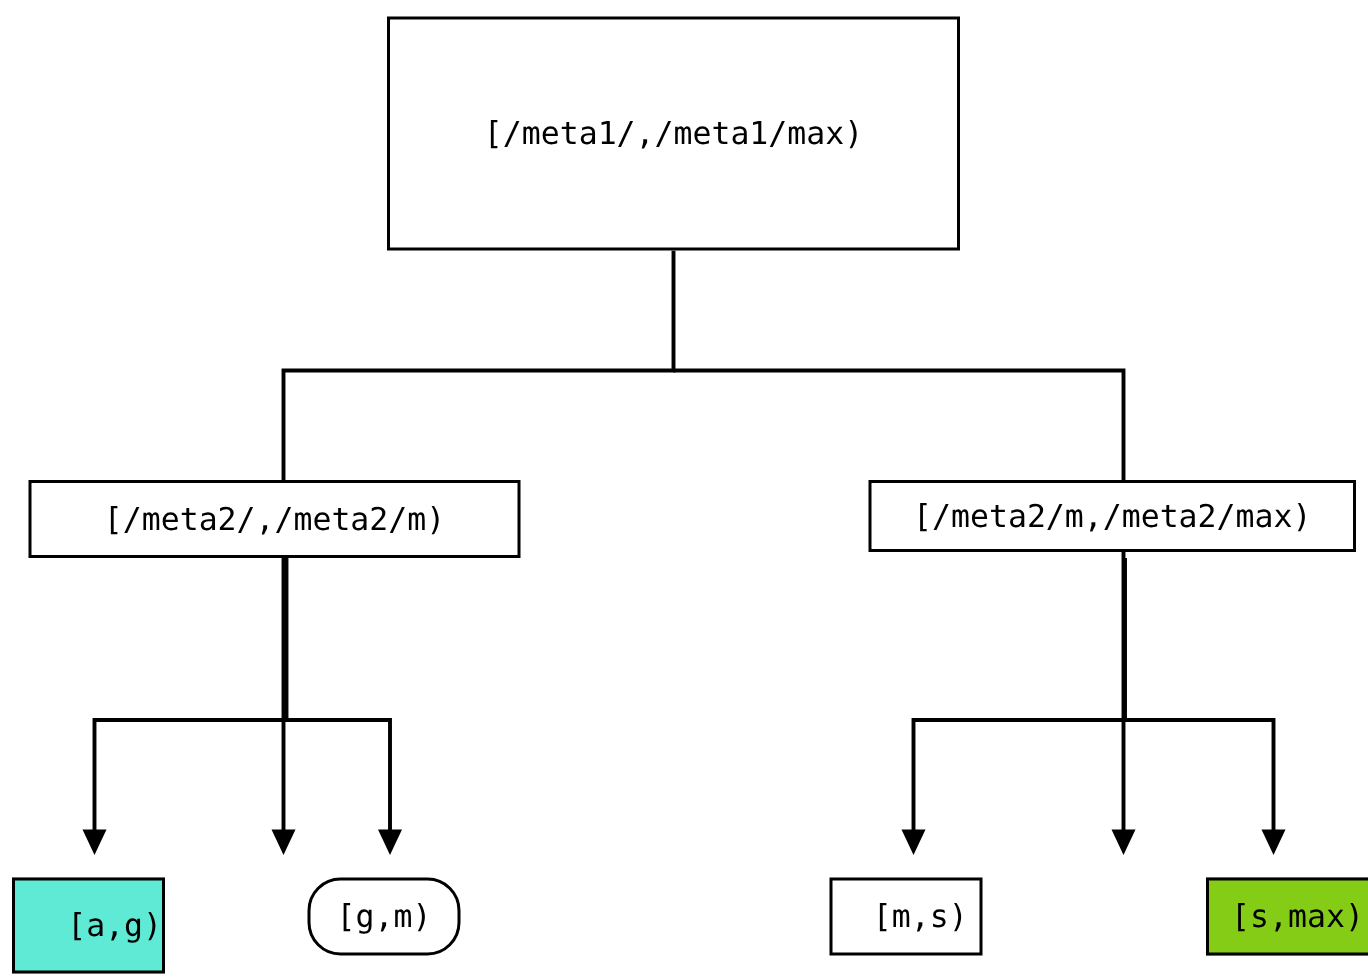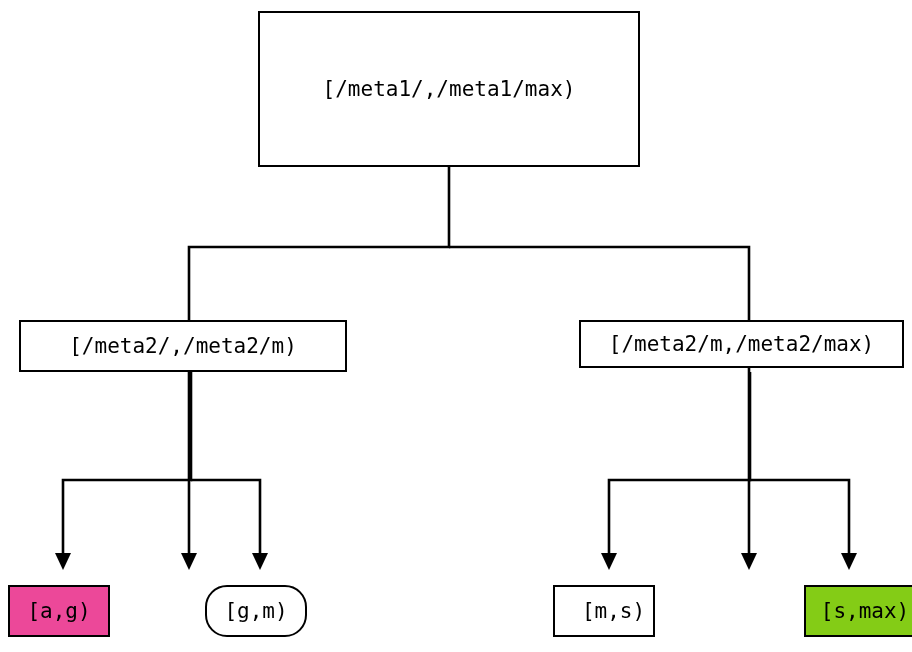--- a/index.html
+++ b/index.html
@@ -87,21 +87,21 @@
   </div>
 
   <div class="node node-mid" id="node-mid-left" style="left: 19px; top: 320px; width: 328px; height: 52px; border-color: rgb(0, 0, 0); background: rgb(255, 255, 255); align-items: center;">
     <span class="node-label">[/meta2/,/meta2/m)</span>
   </div>
 
   <div class="node node-mid" id="node-mid-right" style="left: 579px; top: 320px; width: 325px; height: 48px; border-color: rgb(0, 0, 0); background: rgb(255, 255, 255);">
     <span class="node-label">[/meta2/m,/meta2/max)</span>
   </div>
 
-  <div class="node node-leaf" id="node-leaf-a-g" style="left: 8px; top: 585px; width: 102px; height: 52px; border-color: rgb(0, 0, 0); background: #ec4899;">
+  <div class="node node-leaf" id="node-leaf-a-g" style="left: 8px; top: 585px; width: 102px; height: 64px; border-color: rgb(0, 0, 0); background: #5eead4; justify-content: flex-end;">
     <span class="node-label">[a,g)</span>
   </div>
 
   <div class="node node-leaf" id="node-leaf-g-m" style="left: 205px; top: 585px; width: 102px; height: 52px; border-color: rgb(0, 0, 0); background: rgb(255, 255, 255); border-radius: 22px;">
     <span class="node-label">[g,m)</span>
   </div>
 
   <div class="node node-leaf" id="node-leaf-m-s" style="left: 553px; top: 585px; width: 102px; height: 52px; border-color: rgb(0, 0, 0); background: rgb(255, 255, 255); padding-left: 19px;">
     <span class="node-label">[m,s)</span>
   </div>

